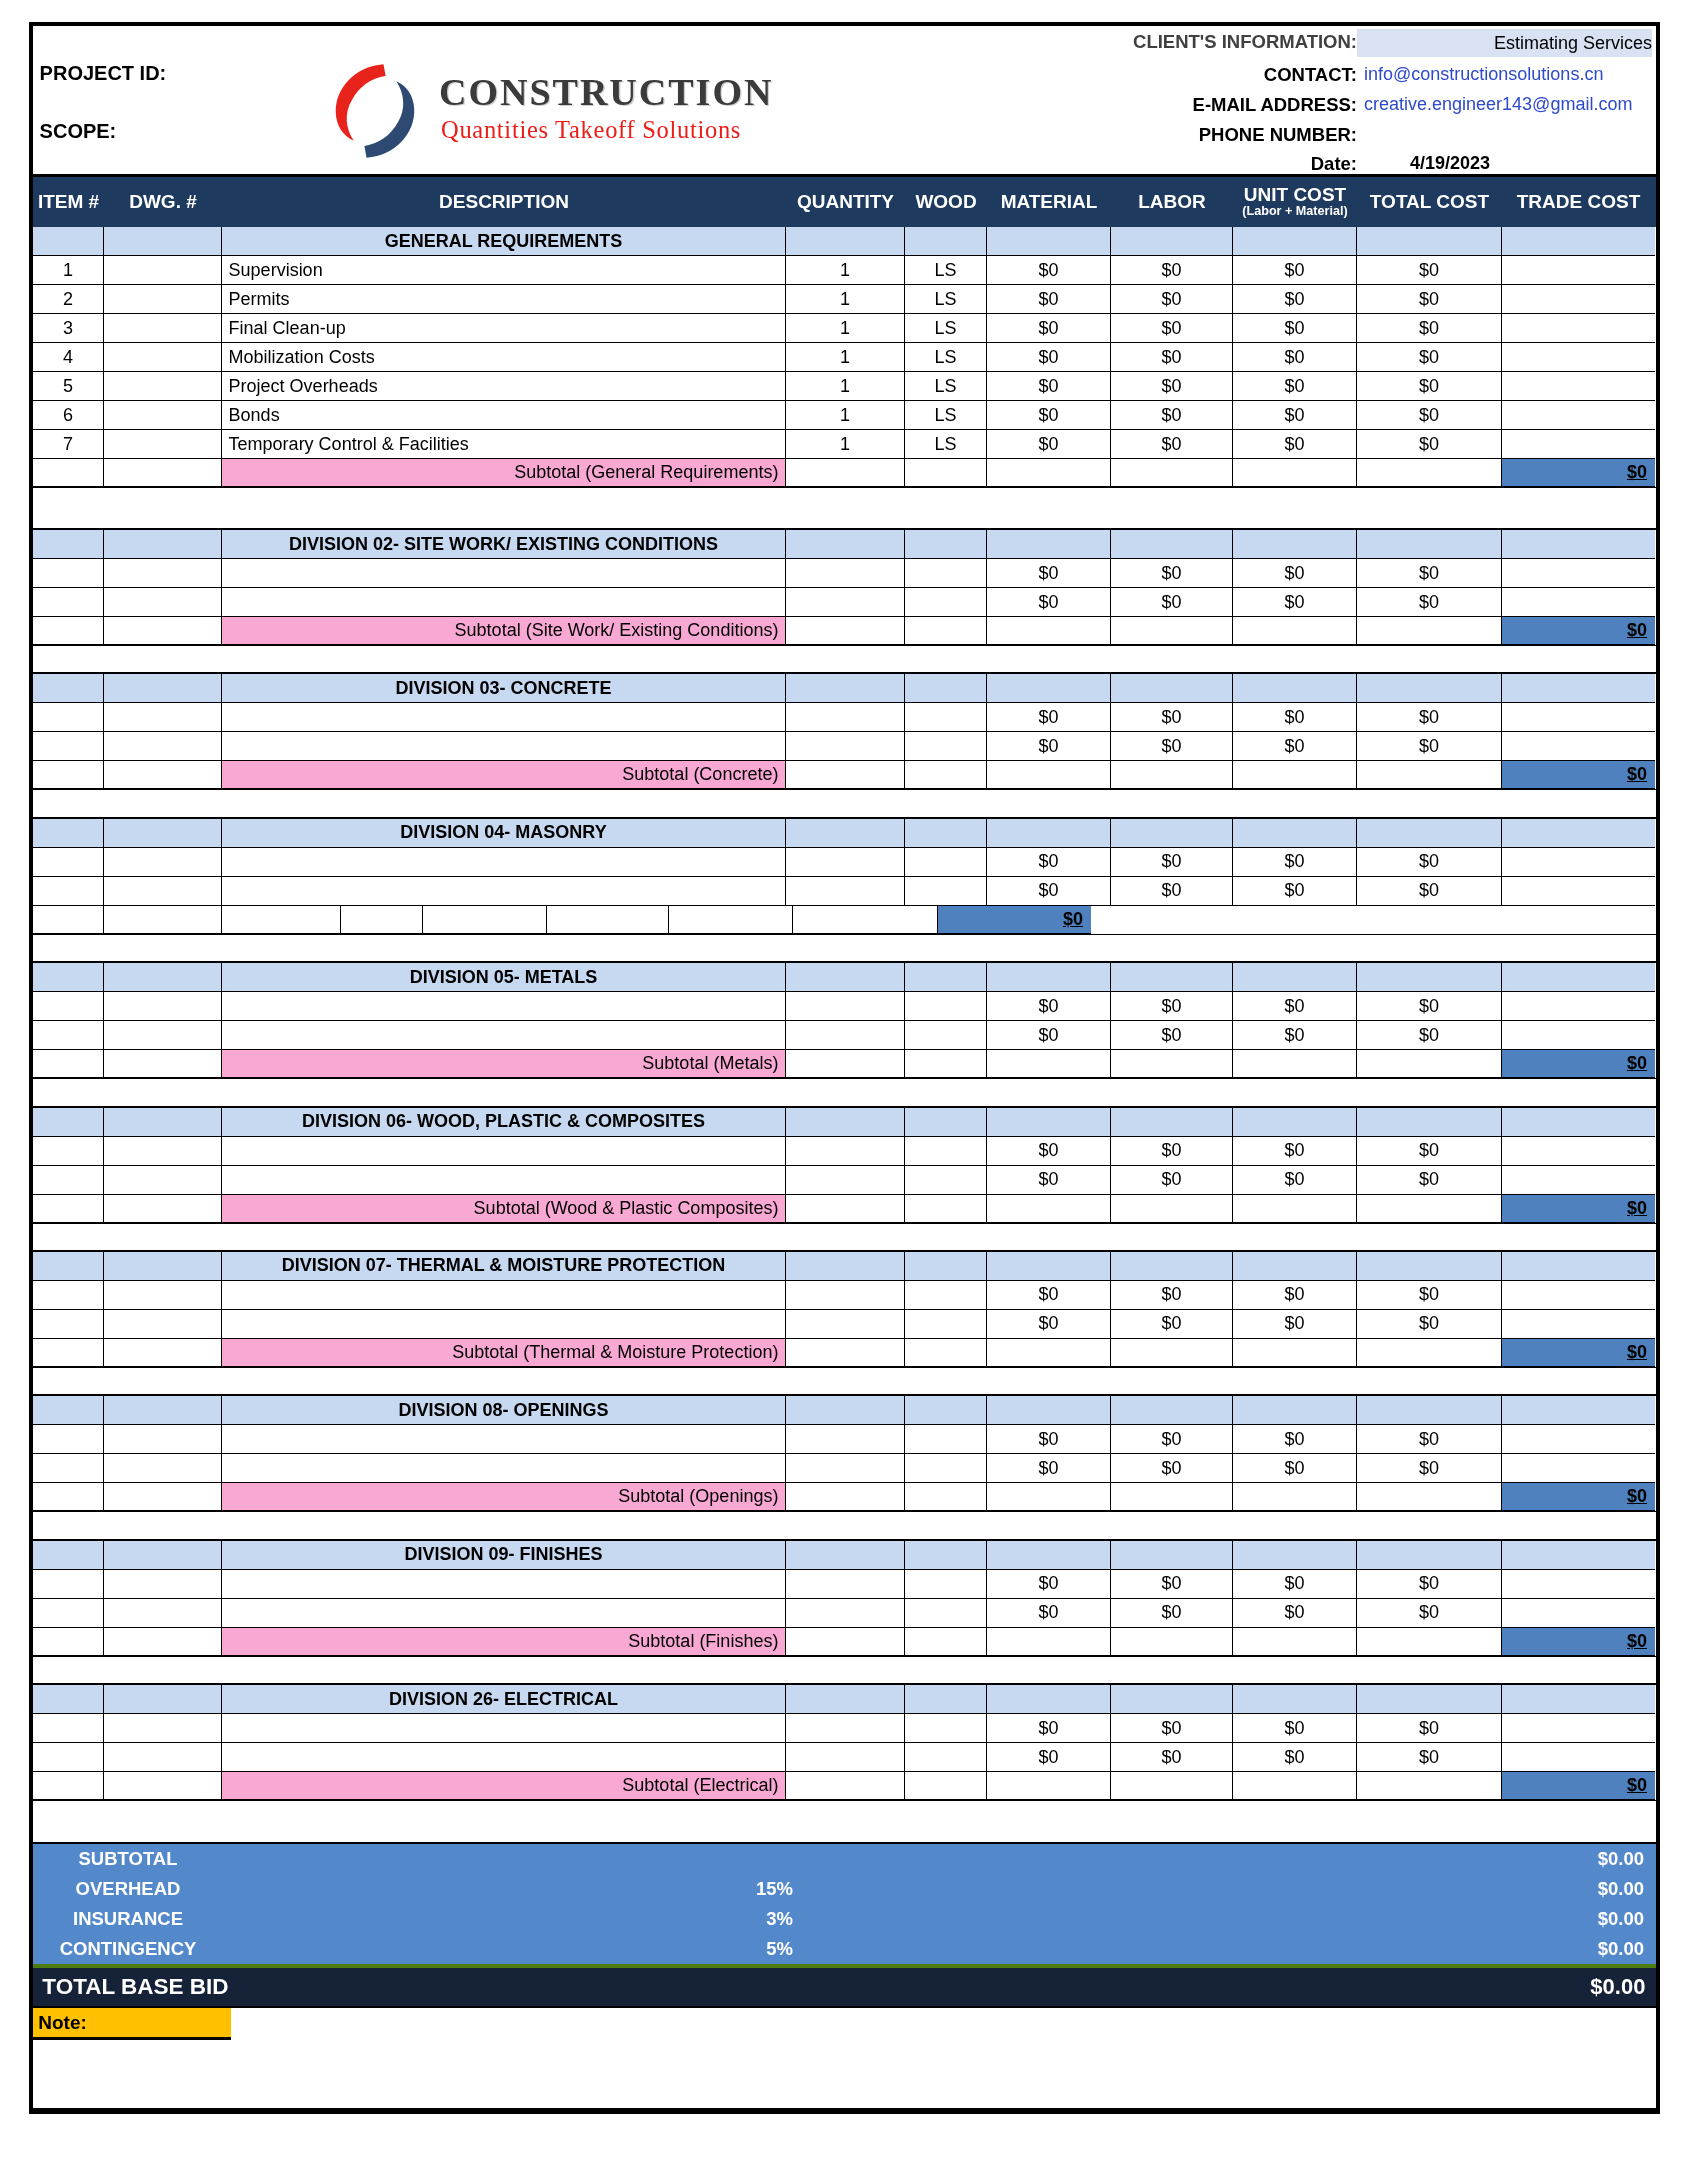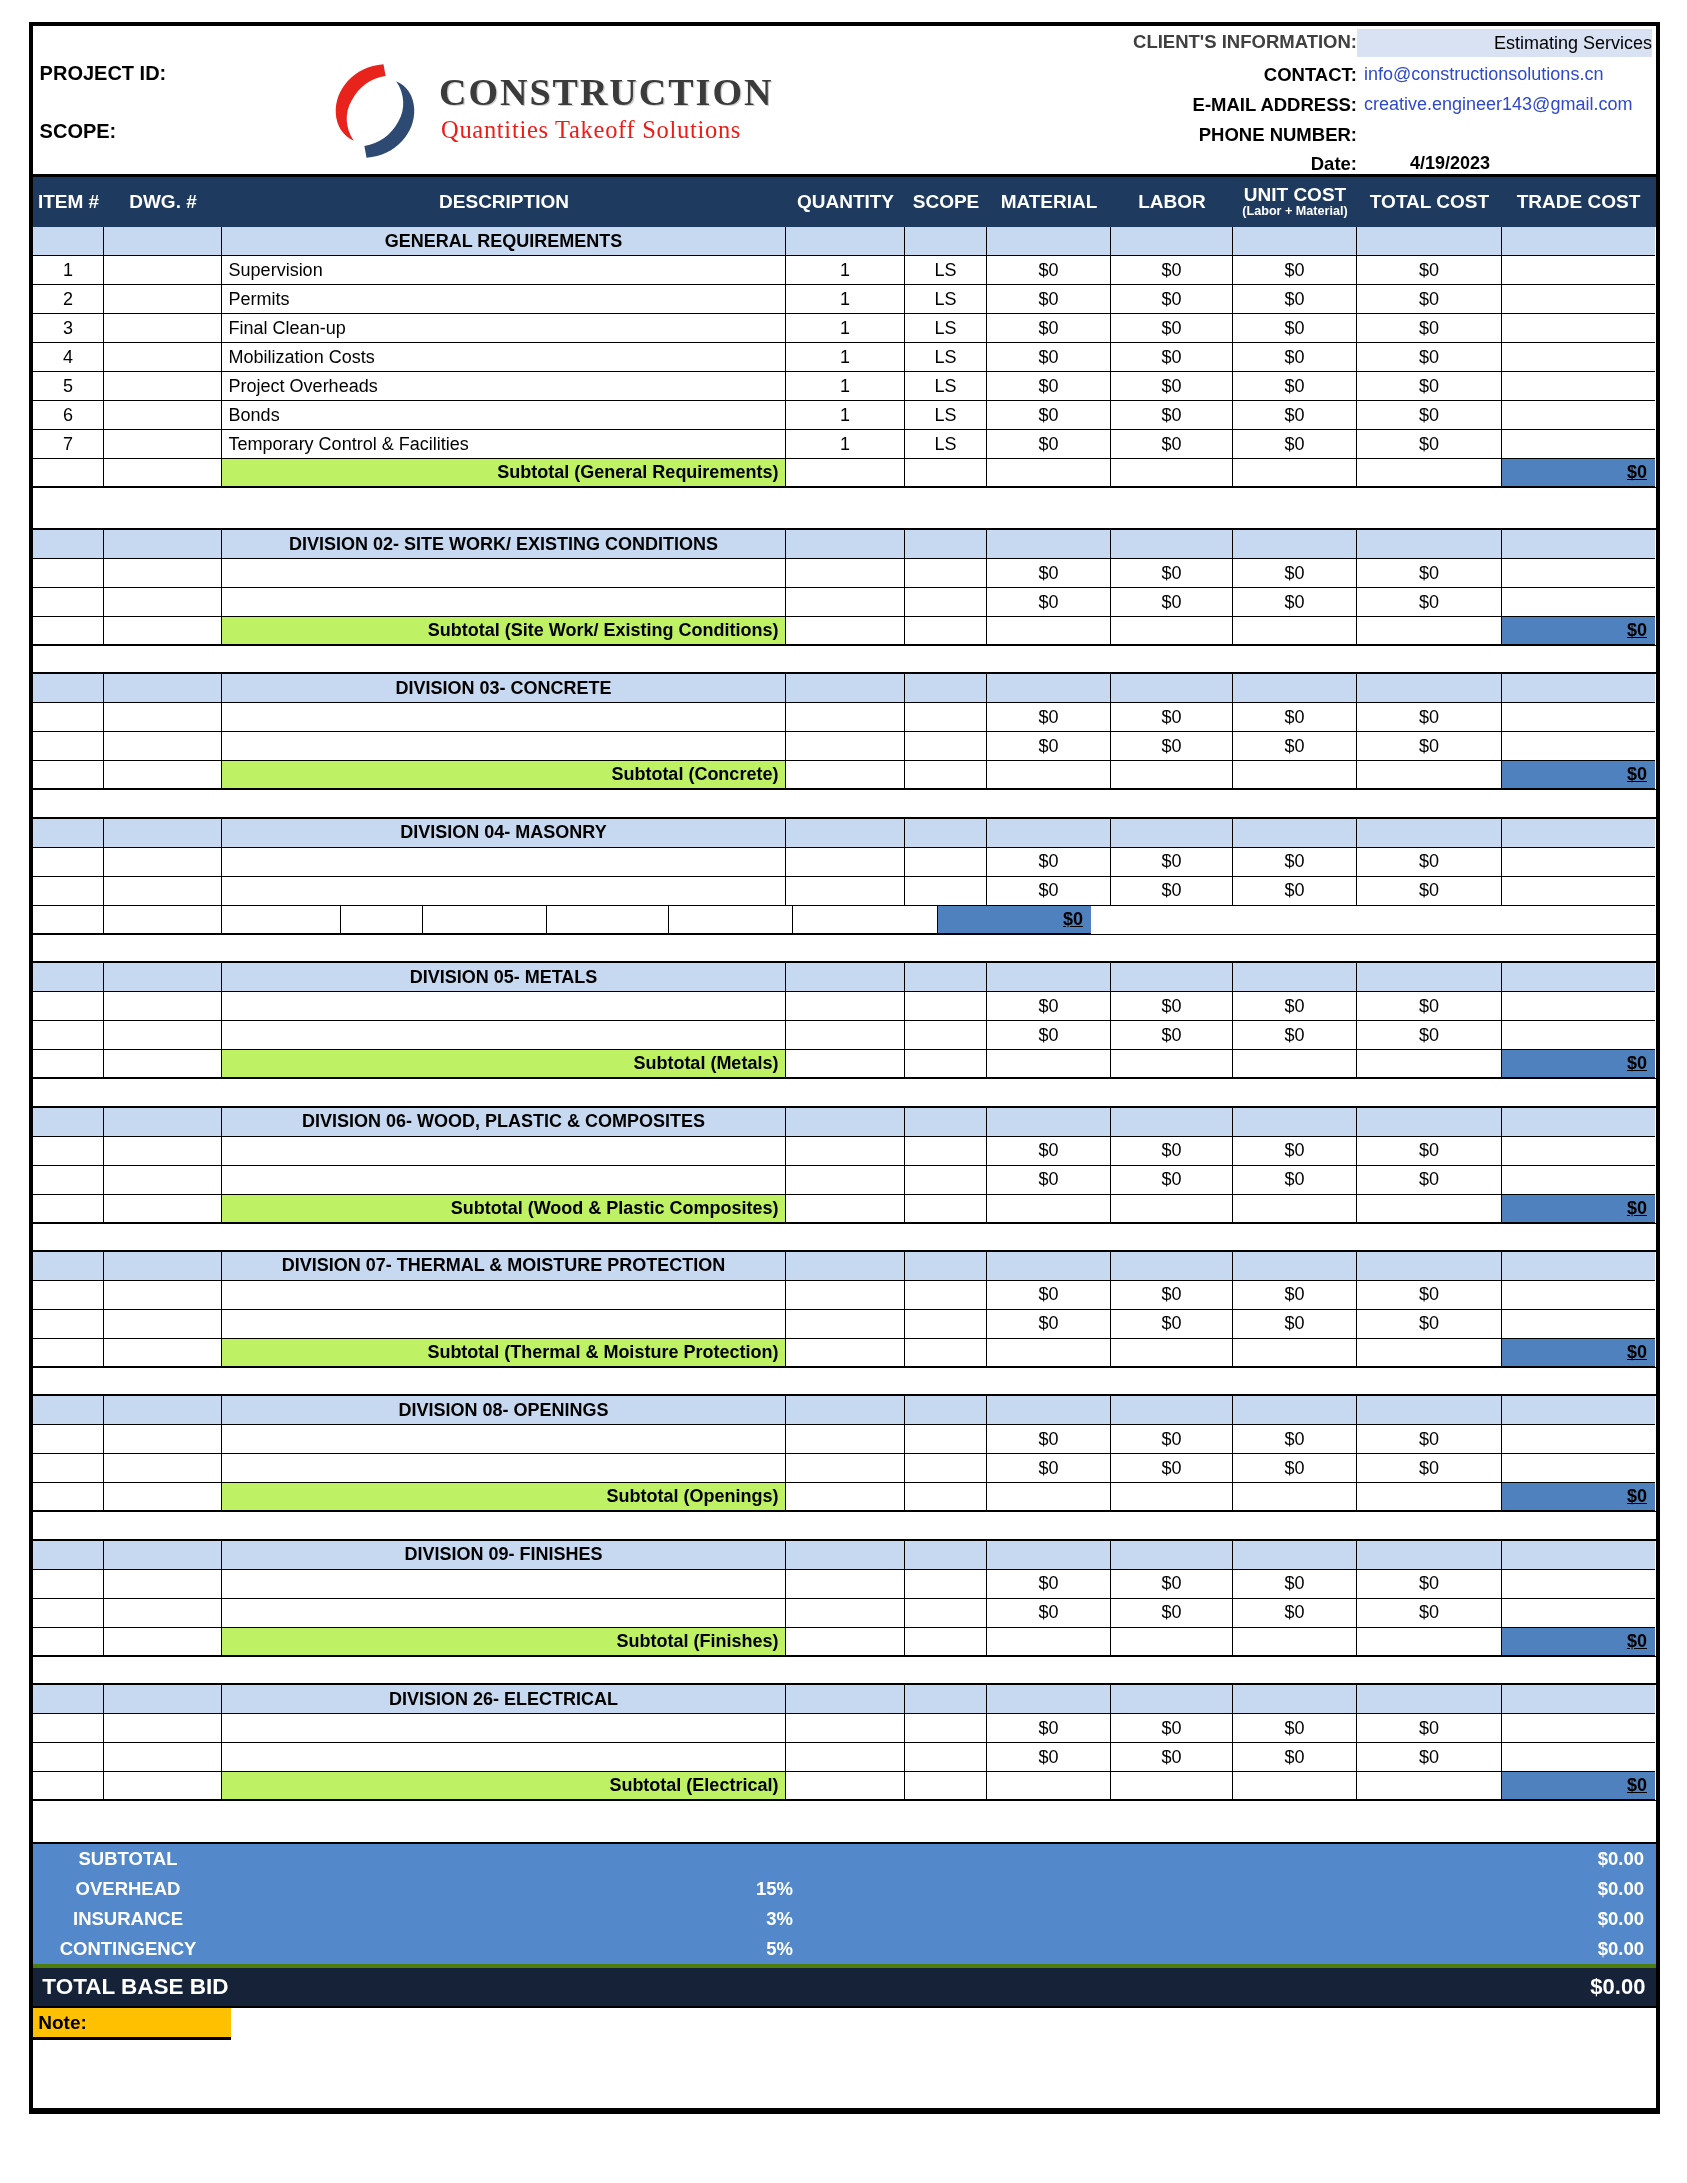--- a/index.html
+++ b/index.html
@@ -40,21 +40,21 @@
   .hrow{height:50px;background:#1f3a5f;color:#fff;}
   .hrow .c{border:none;font-weight:bold;font-size:19px;flex-direction:column;line-height:1.05;}
   .hrow .sub{font-size:12.6px;font-weight:bold;}
 
   .row44{height:29px;}
   .sechead .c{background:#c6d9f1;}
   .sechead .title{font-weight:bold;font-size:18px;}
   .itemrow .c{background:#fff;}
   .c.desc-left{justify-content:flex-start;padding-left:6.6px;}
   .subrow .c{background:#fff;}
-  .subrow .sublabel{background:#bef264;justify-content:flex-end;padding-right:6.6px;font-weight:bold;}
+  .subrow .sublabel{background:#f9a8d4;justify-content:flex-end;padding-right:6.6px;font-weight:normal;}
   .subrow .subtrade{background:#4e81bd;justify-content:flex-end;padding-right:8px;font-weight:bold;
                     text-decoration:underline;}
   .subrow{border-bottom:1.3px solid #000;}
   .gaprow{box-sizing:border-box;border-bottom:2px solid #000;}
 
   
   .band{background:#5389cb;color:#fff;border-top:2px solid #000;}
   .band-row{position:relative;height:30px;line-height:30px;font-weight:bold;font-size:18.5px;}
   .band-label{position:absolute;left:0;width:190px;text-align:center;}
   .band-pct{position:absolute;left:0;width:760px;text-align:right;}
@@ -109,21 +109,21 @@
       </div>
     </div>
   </div>
 
   <div class="grid">
     <div class="trow hrow">
       <div class="c w-item">ITEM #</div>
       <div class="c w-dwg">DWG. #</div>
       <div class="c w-desc">DESCRIPTION</div>
       <div class="c w-qty">QUANTITY</div>
-      <div class="c w-unit">SCOPE</div>
+      <div class="c w-unit">WOOD</div>
       <div class="c w-mat">MATERIAL</div>
       <div class="c w-lab">LABOR</div>
       <div class="c w-uc">
         <span>UNIT COST</span>
         <span class="sub">(Labor + Material)</span>
       </div>
       <div class="c w-tc">TOTAL COST</div>
       <div class="c w-trade">TRADE COST</div>
     </div>
     <div id="tbody">

